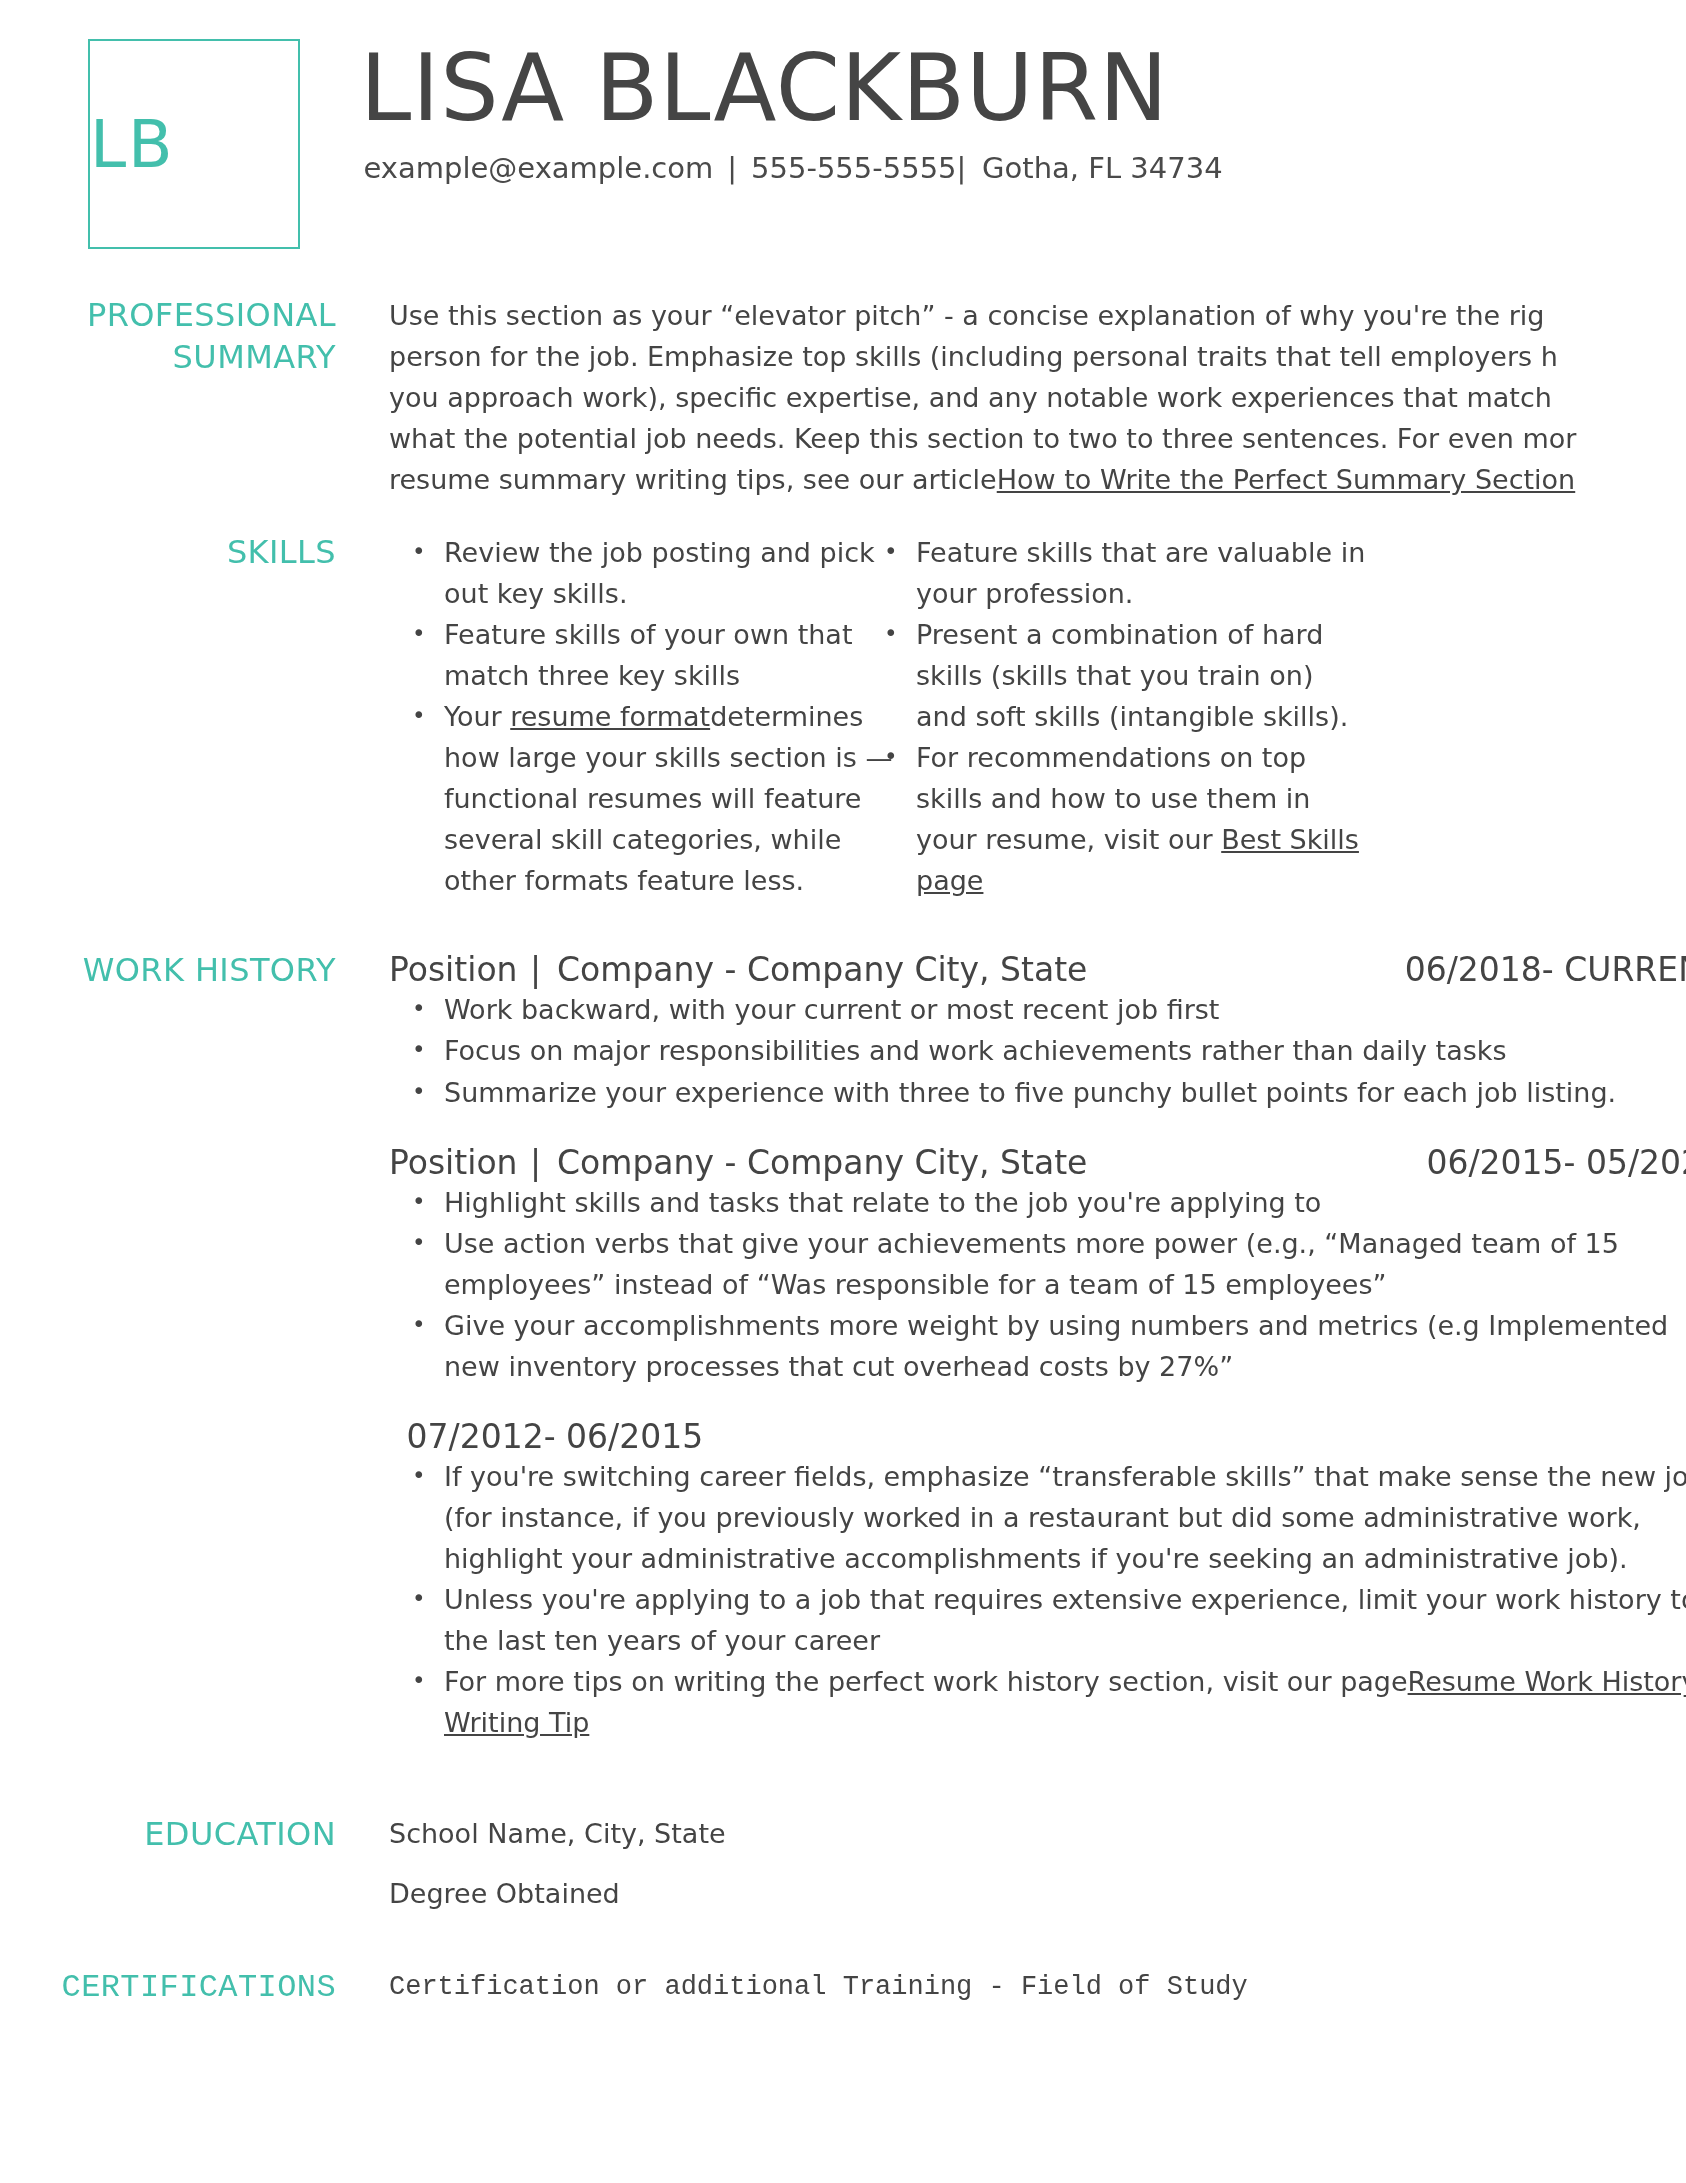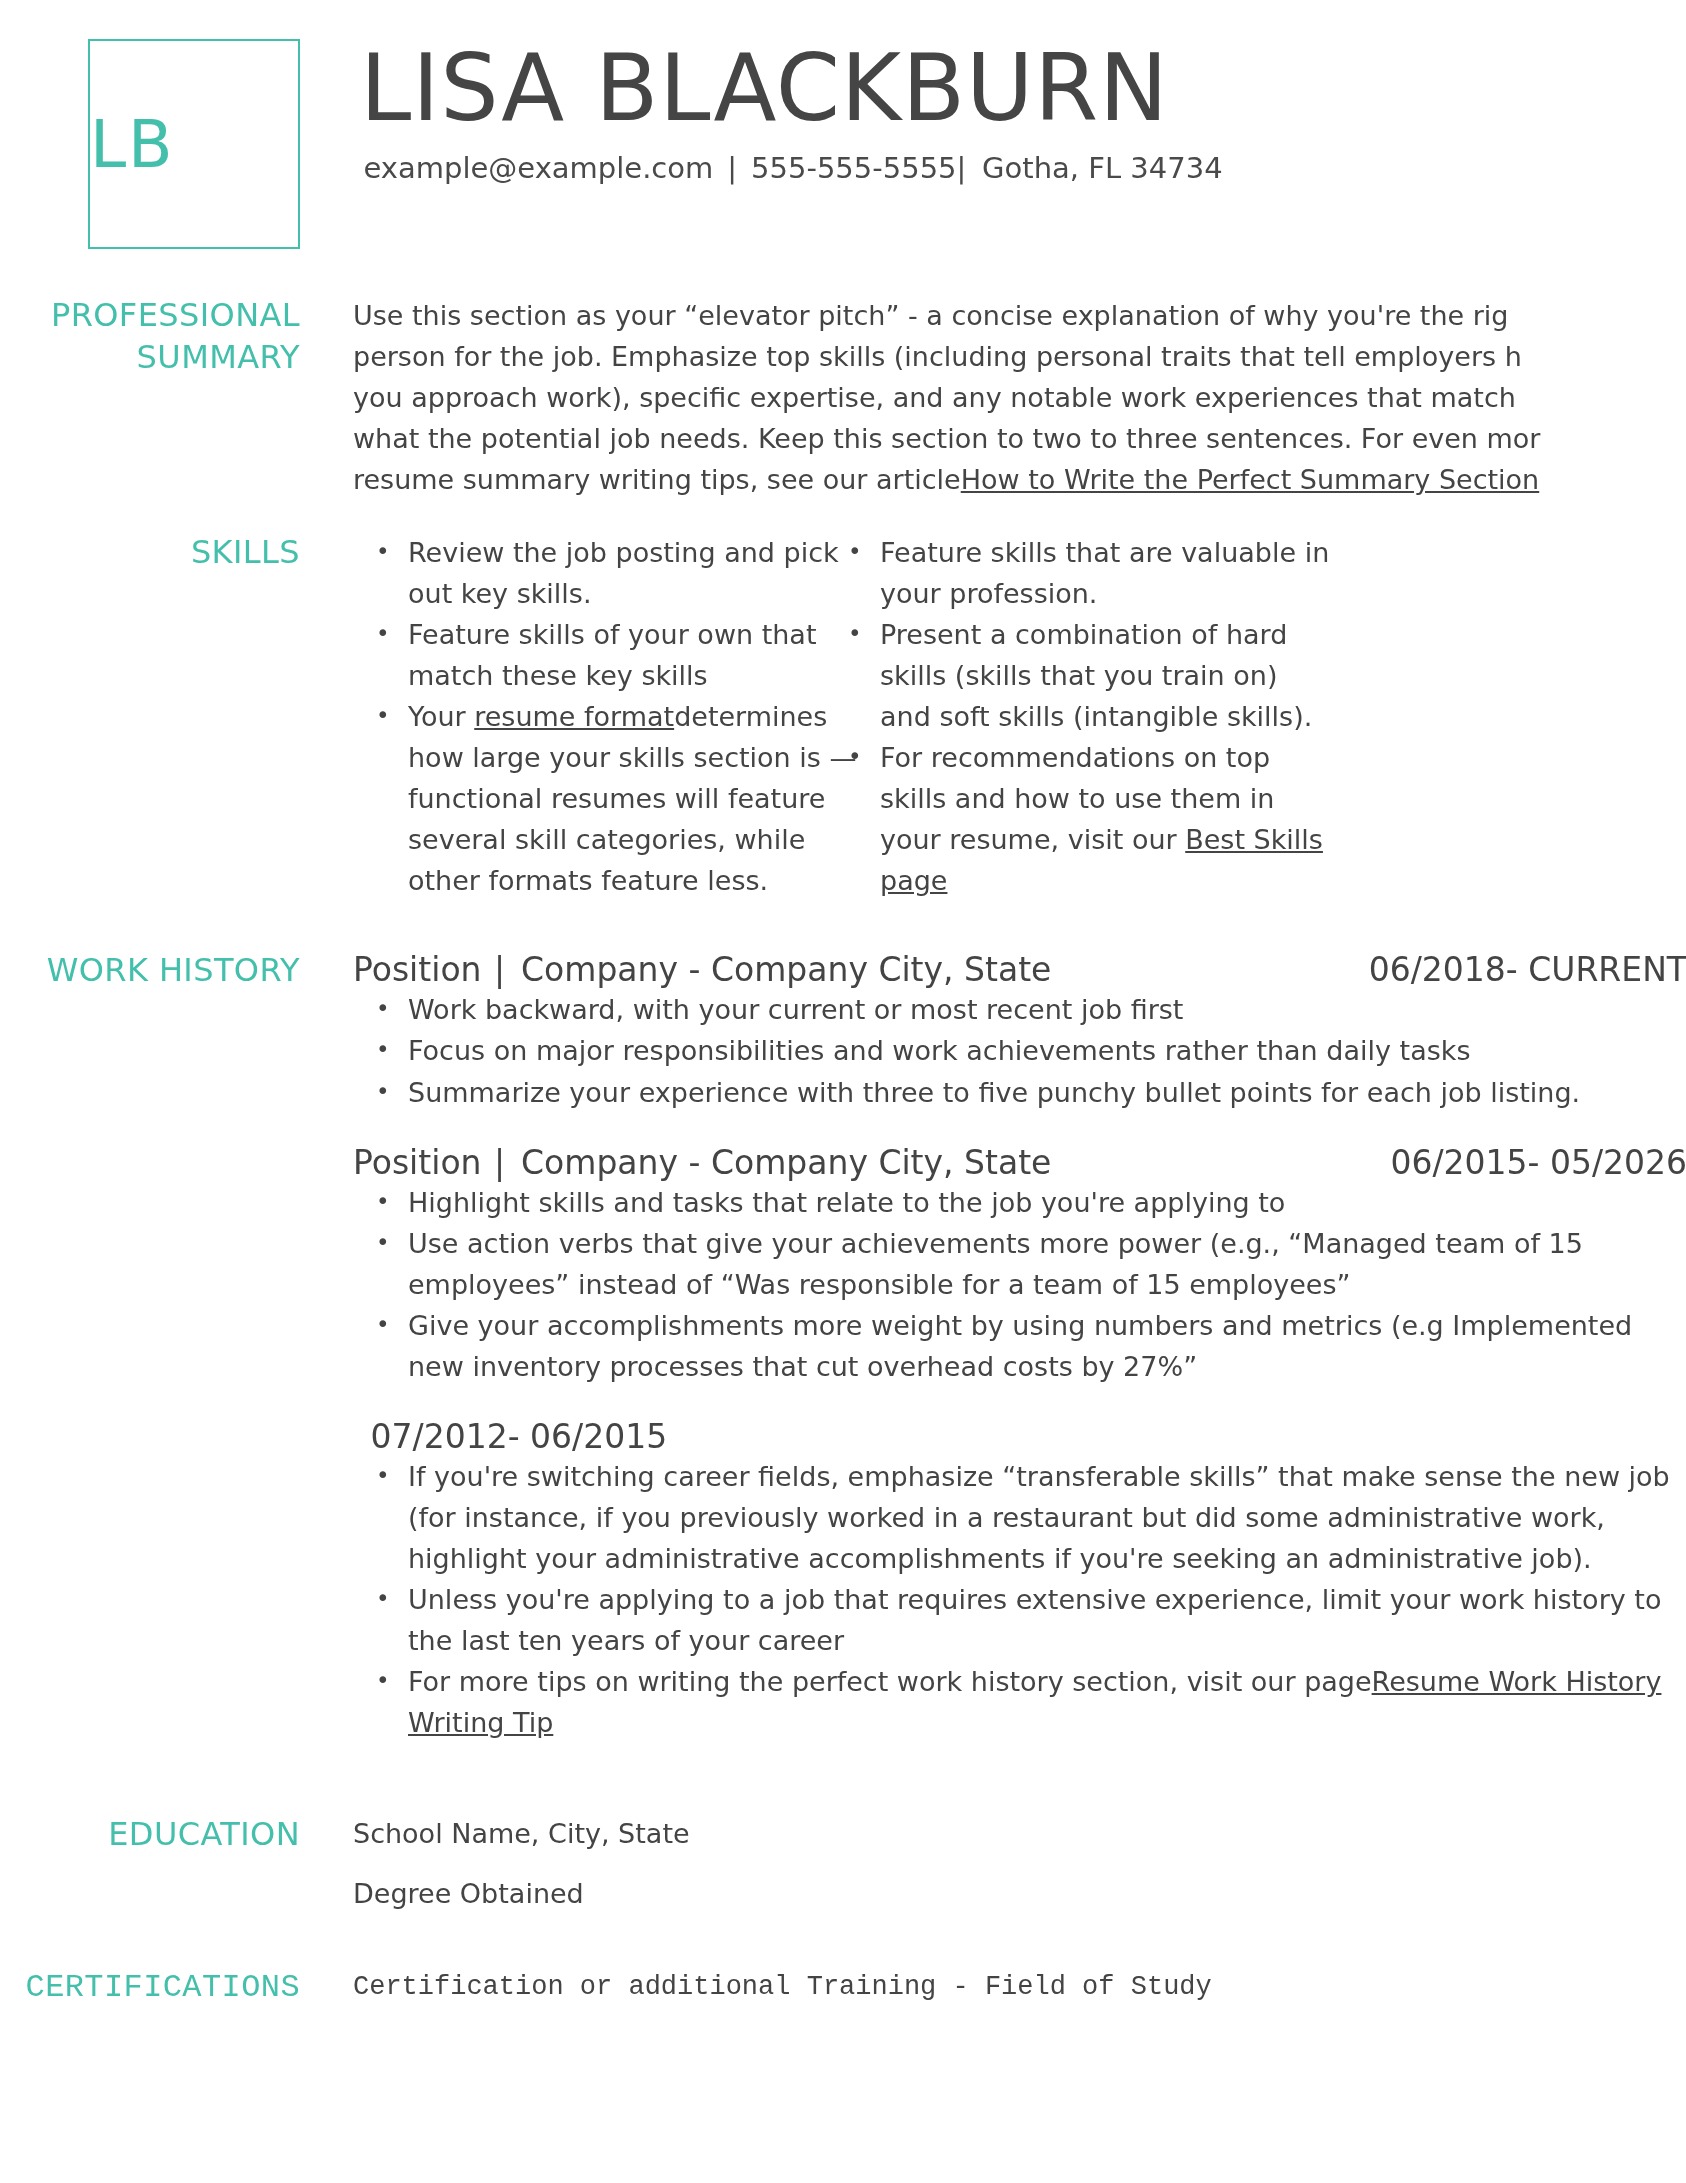--- a/index.html
+++ b/index.html
@@ -79,20 +79,21 @@
   }
   .contact-sep.tight {
     padding: 0 1.8px 0 0;
   }
 
   
   .section {
     display: flex;
     align-items: flex-start;
     margin-top: 0;
+    padding-left: 36px;
   }
   .section-label {
     width: 353px;
     min-width: 353px;
     text-align: right;
     padding-right: 53px;
     box-sizing: border-box;
     color: #43BFAC;
     font-size: 32px;
     line-height: 1.3;
@@ -241,21 +242,21 @@
     </div>
   </div>
 
   <div class="section skills-sec">
     <div class="section-label">SKILLS</div>
     <div class="section-body">
       <div class="skills-cols">
         <div class="skills-col left">
           <ul class="bullets">
             <li>Review the job posting and pick out key skills.</li>
-            <li>Feature skills of your own that match these key skills</li>
+            <li>Feature skills of your own that match three key skills</li>
             <li><span>Your </span><span class="u-link">resume format</span><span>determines how large your skills section is — functional resumes will feature several skill categories, while other formats feature less.</span></li>
           </ul>
         </div>
         <div class="skills-col right">
           <ul class="bullets">
             <li>Feature skills that are valuable in your profession.</li>
             <li>Present a combination of hard skills (skills that you train on) and soft skills (intangible skills).</li>
             <li><span>For recommendations on top skills and how to use them in your resume, visit our </span><span class="u-link">Best Skills page</span></li>
           </ul>
         </div>

